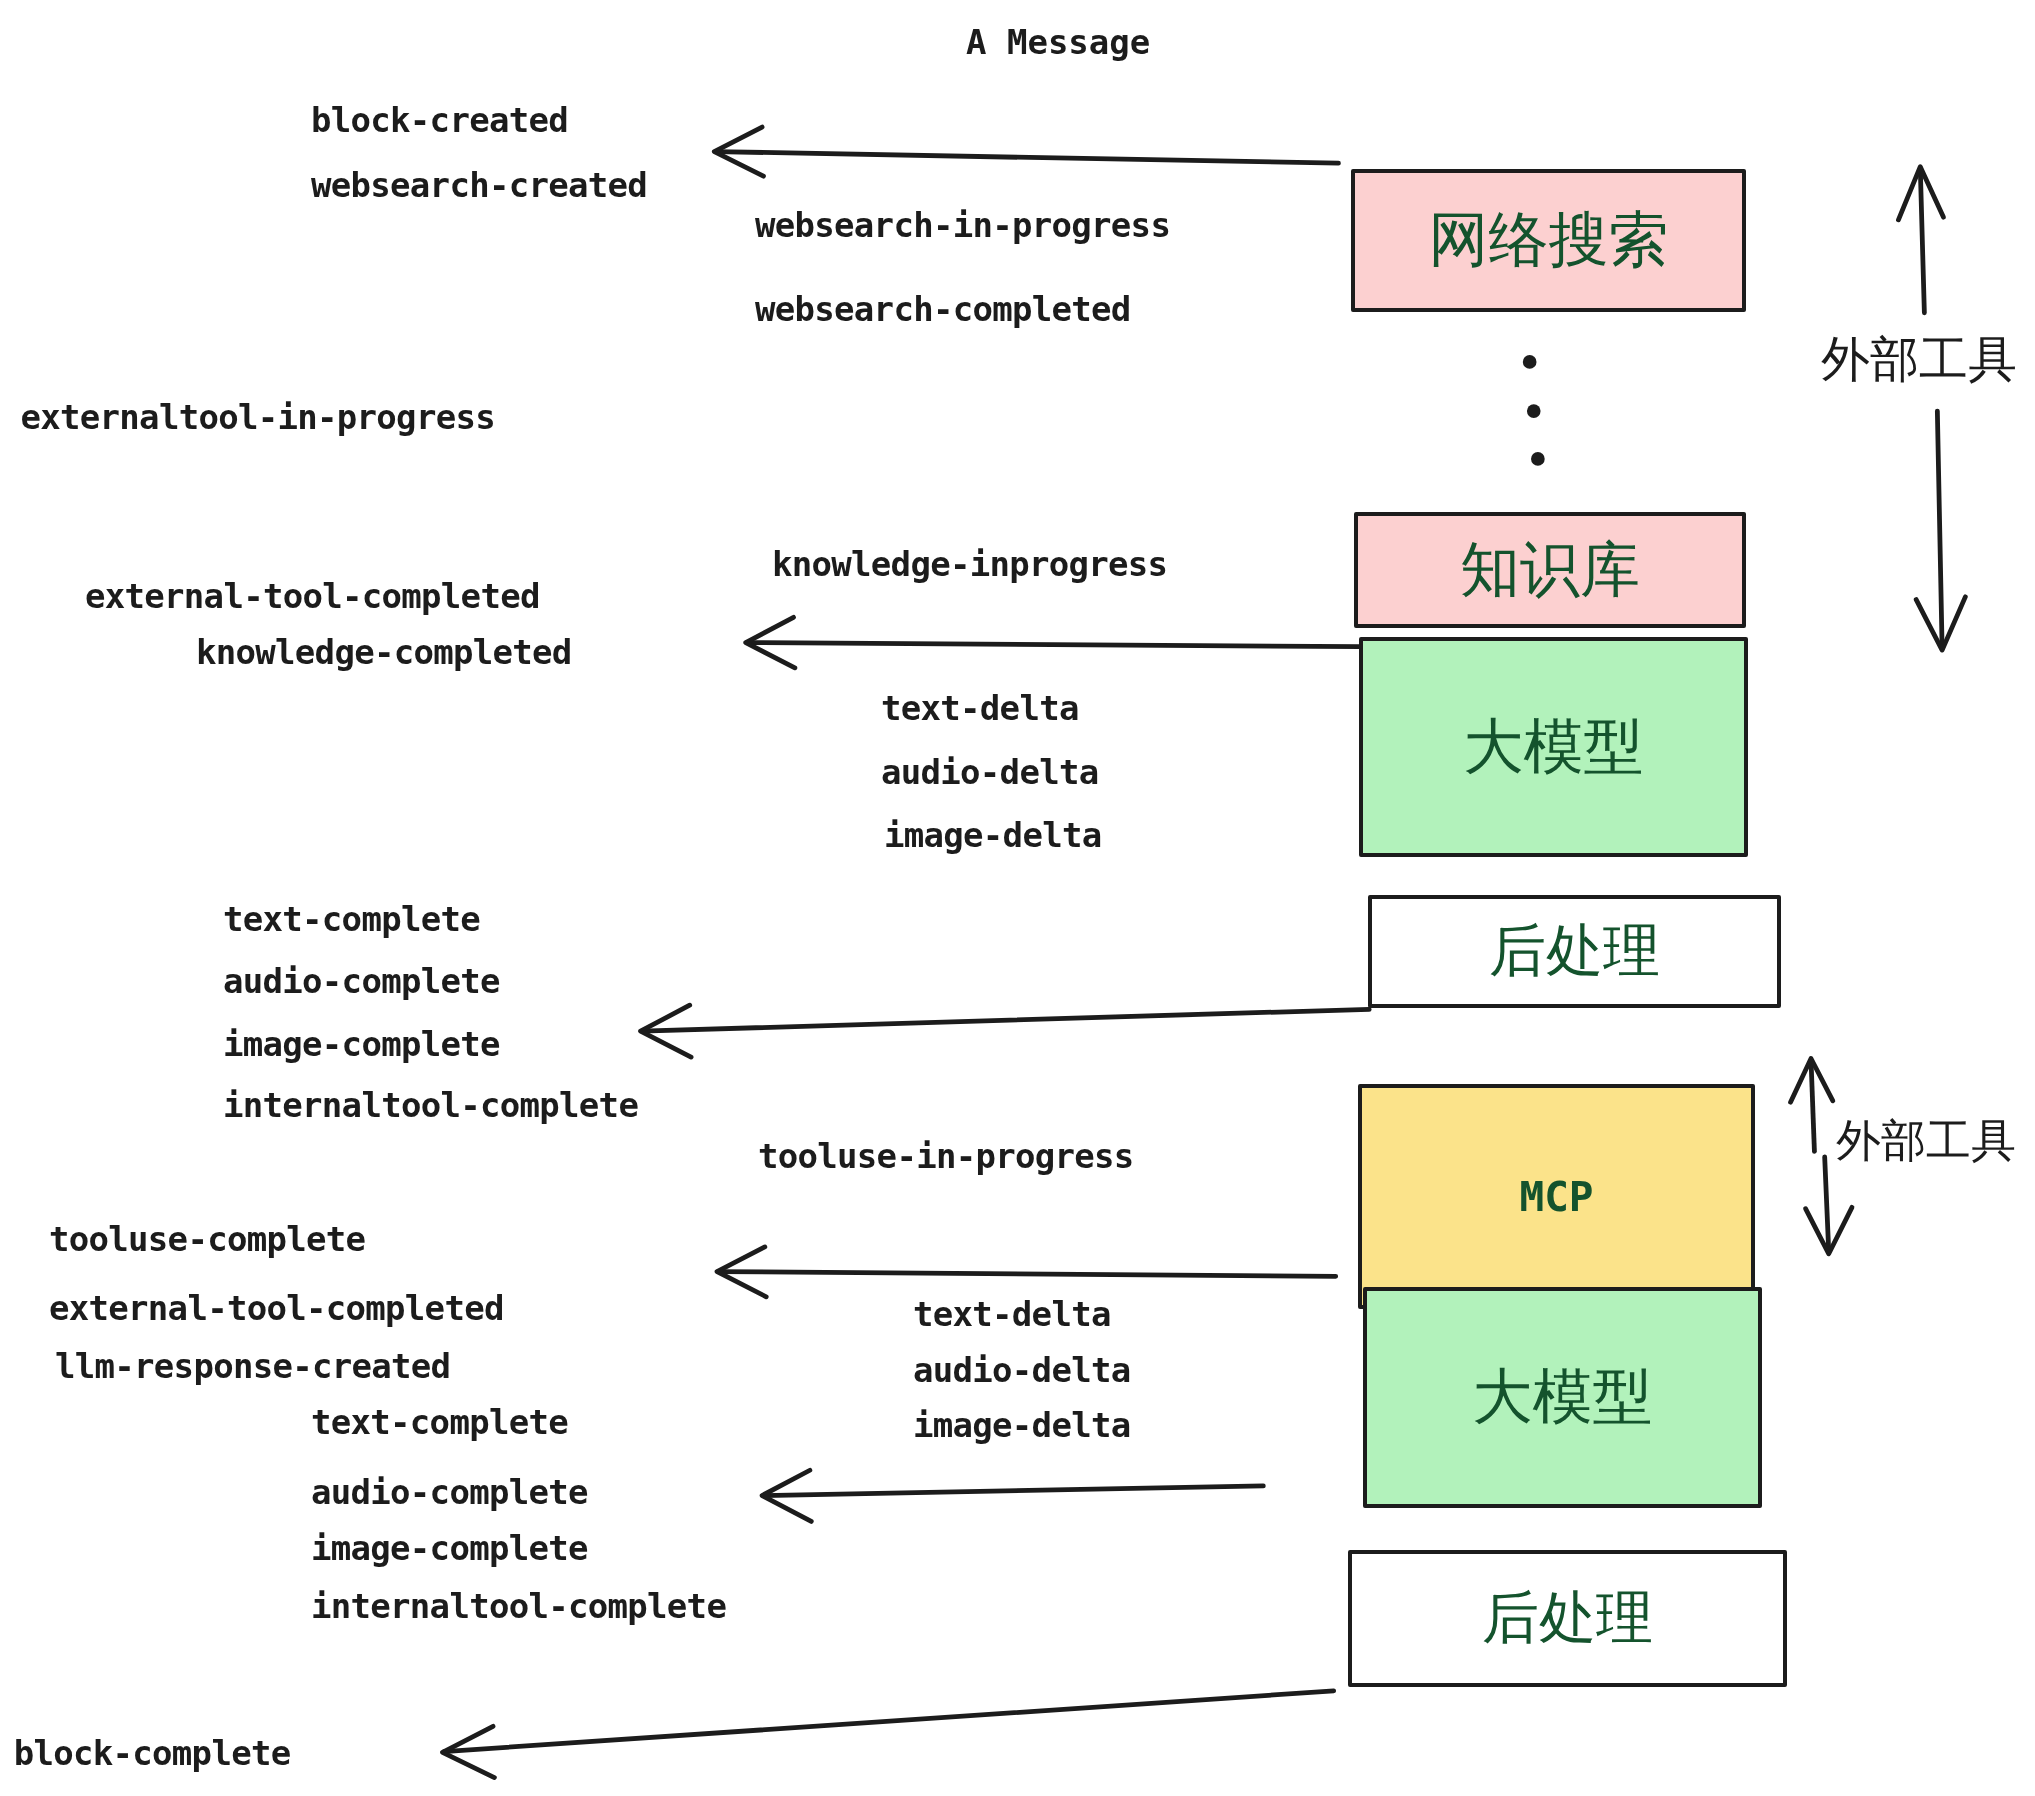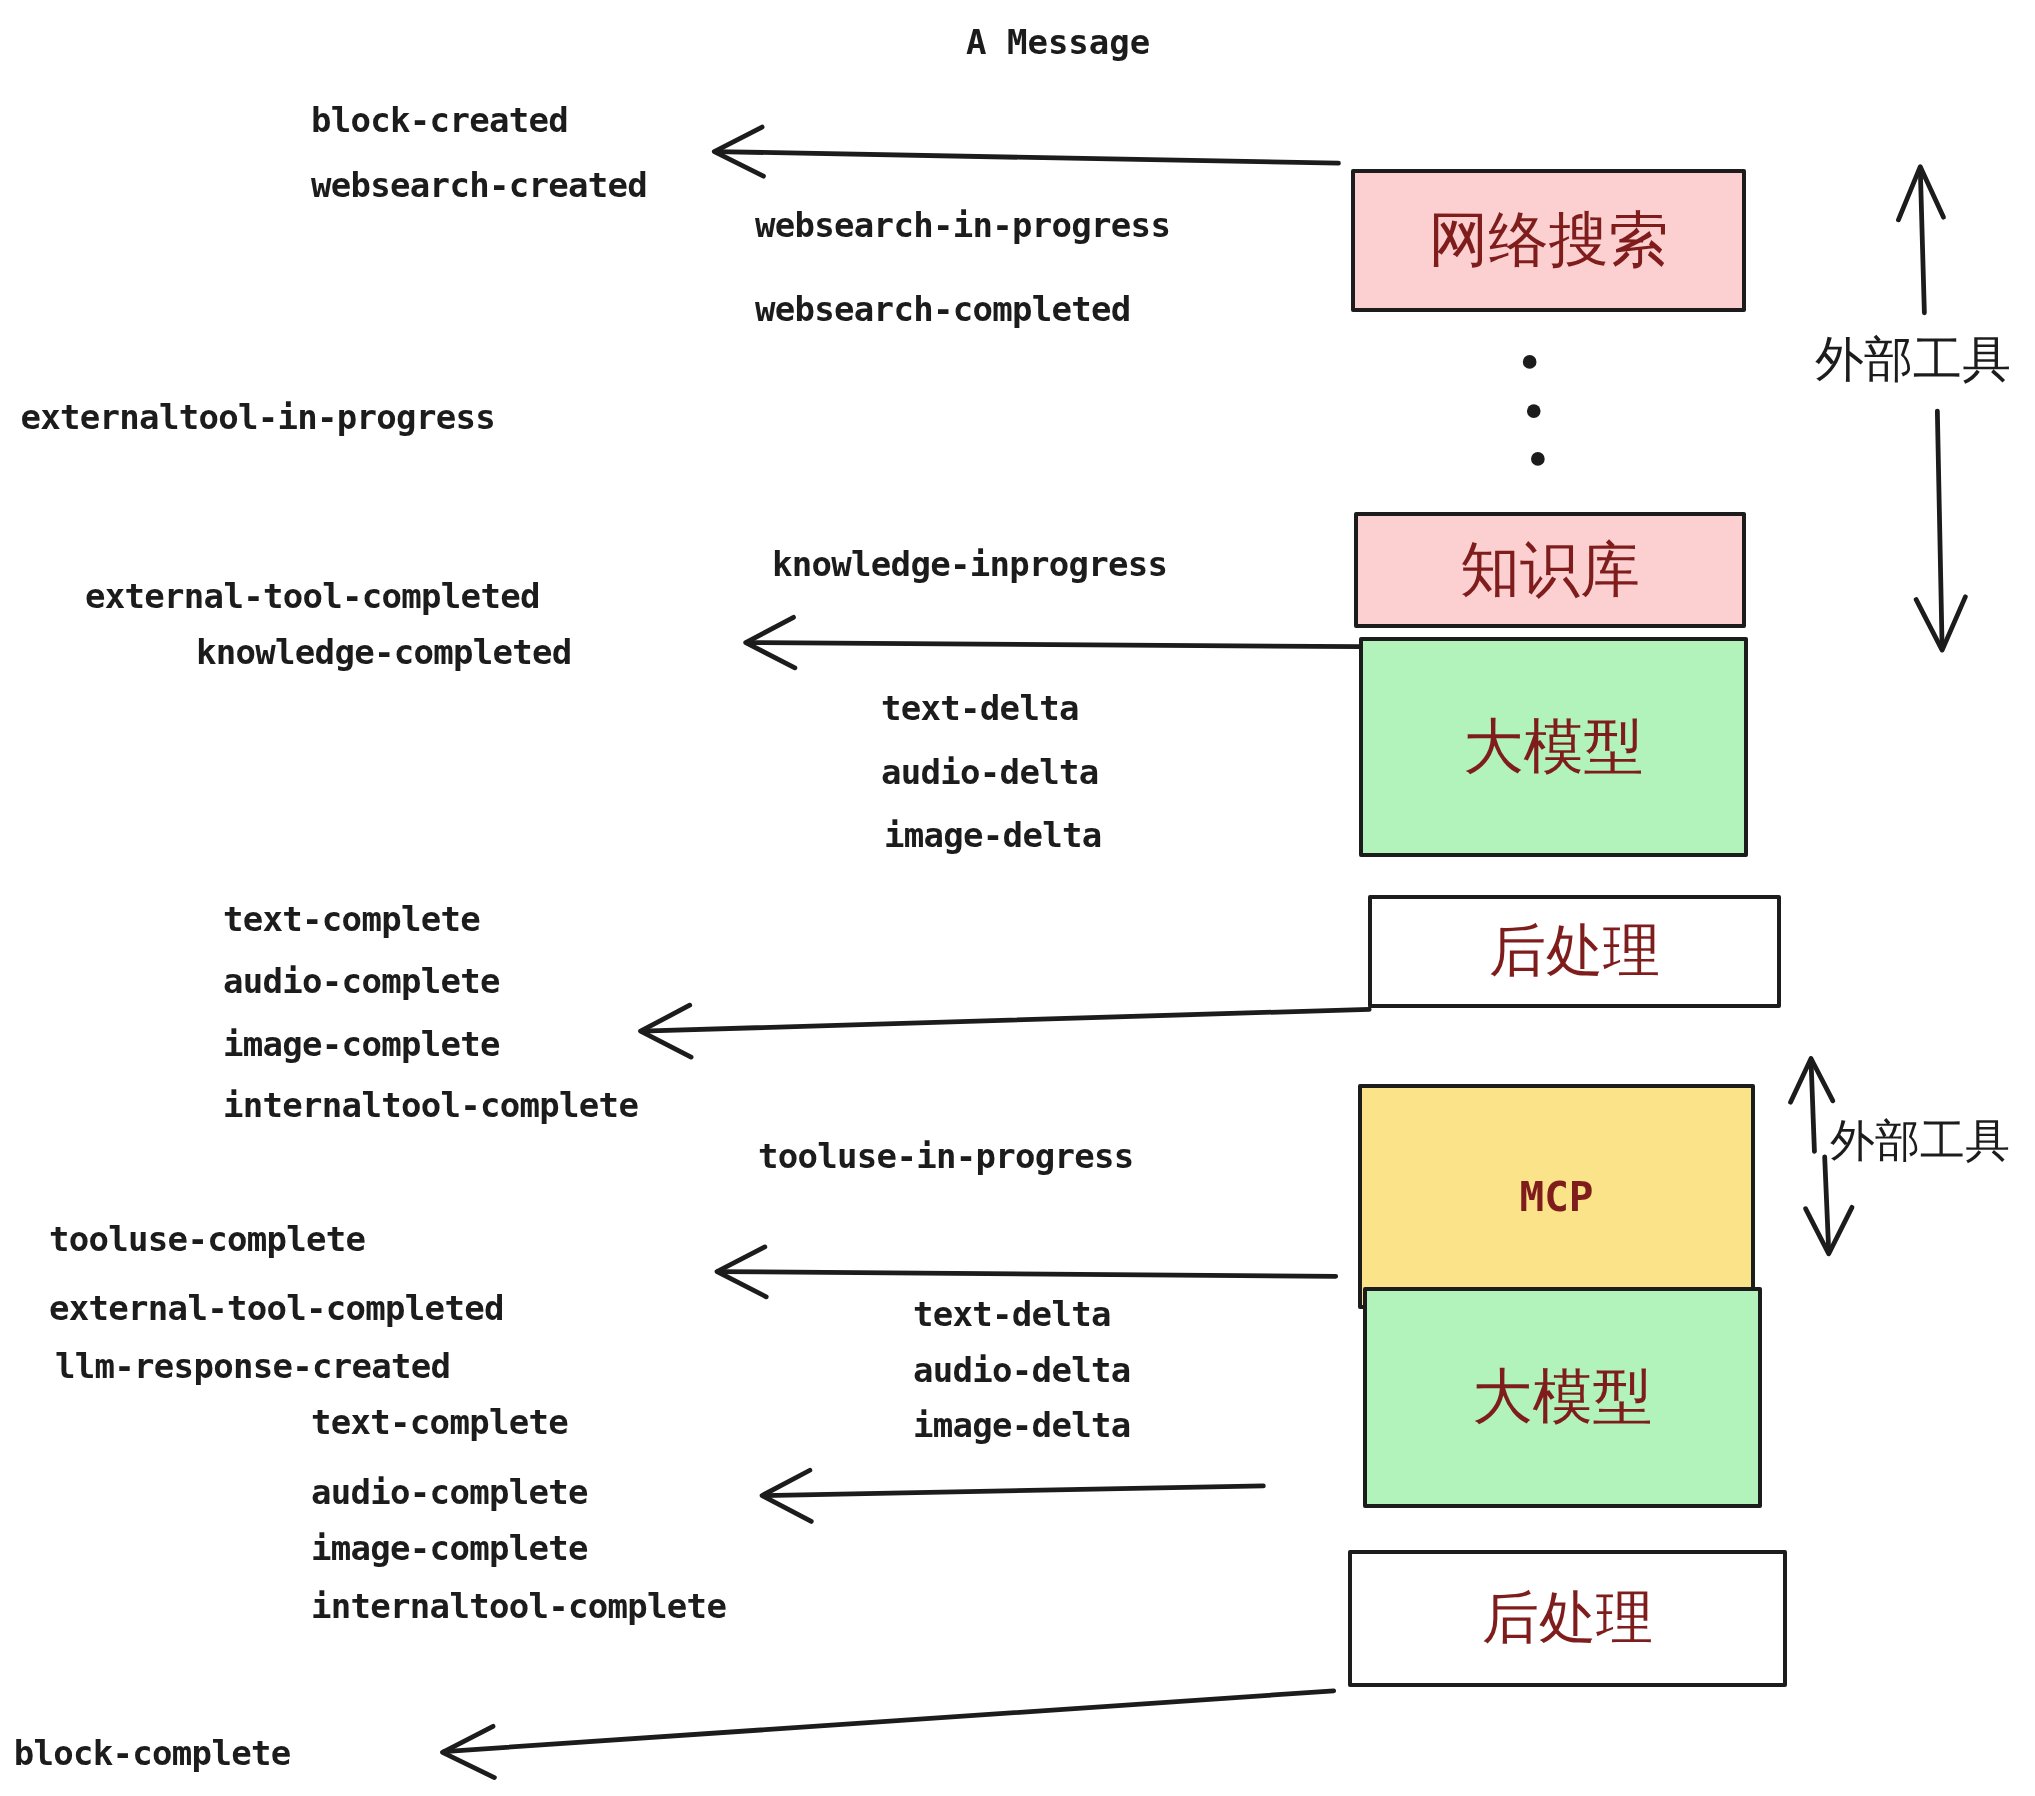--- a/index.html
+++ b/index.html
@@ -28,33 +28,34 @@
   .box{
     position:absolute;
     border:4.1px solid #1c1c1c;
     border-radius:2px;
     display:flex;align-items:center;justify-content:center;
     box-sizing:border-box;
   }
   .box-label{
     font-family:"DejaVu Sans","Liberation Sans",sans-serif;
     font-size:60px;font-weight:500;
-    color:#7f1d1d;
+    color:#14532d;
     white-space:nowrap;
   }
   .box-label.mcp{
     font-family:"DejaVu Sans Mono", monospace;
     font-size:41px;font-weight:700;
   }
   .side-label{
     position:absolute;
     font-family:"DejaVu Sans","Liberation Sans",sans-serif;
     font-size:48px;font-weight:500;
     white-space:nowrap;
     transform:translateY(-50%);
+    margin-left:6px;
   }
   .arrows{
     position:absolute;left:0;top:0;width:2035px;height:1796px;
     pointer-events:none;
   }
   .arrows path{
     stroke:#1c1c1c;stroke-width:7;fill:none;
     stroke-linecap:round;stroke-linejoin:round;
   }
   .arrows circle{fill:#1c1c1c;}

